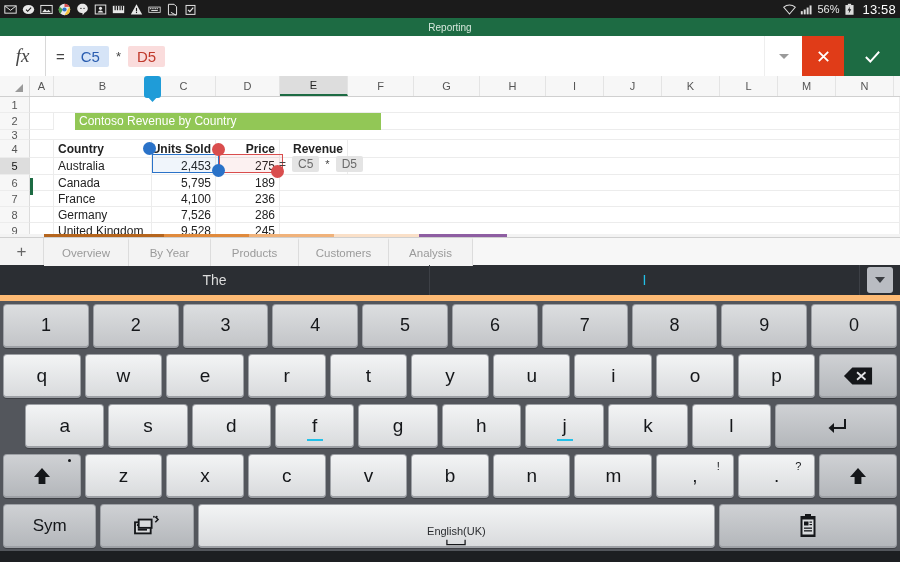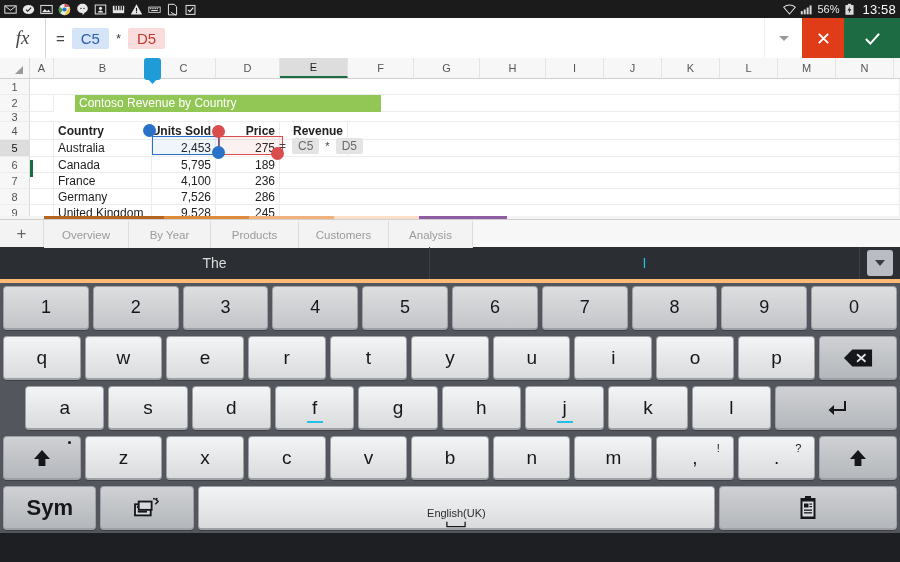--- a/index.html
+++ b/index.html
@@ -134,21 +134,21 @@
     border-top:2px solid transparent; background:#f3f3f3; white-space:nowrap;
   }
   .tab.active{ background:#fff; color:#222; font-weight:bold; border-top:2px solid #fff; }
   .tab-filler{ flex:1; background:#f7f7f7; }
   .tabstrip-colors{ display:flex; height:3px; }
 
   
   .kb{ background:#53565c; }
   .sugg{
     height:36px; background:#2b2e33; display:flex; align-items:center;
-    border-bottom:4px solid #fdba74;
+    border-bottom:6px solid #fdba74;
   }
   .sugg-item{
     flex:1; display:flex; align-items:center; justify-content:center;
     color:#dcdcdc; font-size:14px; border-right:1px solid #3d4046; height:100%;
   }
   .sugg-item.cur{ color:#22c0e8; }
   .sugg-more{
     width:40px; display:flex; align-items:center; justify-content:center;
   }
   .sugg-more .btn{
@@ -174,21 +174,21 @@
     position:absolute; top:5px; right:13px; font-size:11px; color:#15171a;
   }
   .key .homebar{
     position:absolute; bottom:5px; left:50%; transform:translateX(-50%);
     width:16px; height:2px; background:#22c0e8;
   }
   .key .dot{ position:absolute; top:4px; right:9px; width:3px; height:3px; background:#15171a; border-radius:50%; }
   .key.wide{ flex:1.55; }
   .key.space{ flex:7.6; flex-direction:column; gap:2px; }
   .key.space .lang{ font-size:11px; color:#2a2c2f;margin-top:20px; }
-  .key.sym{ flex:1.35; font-size:22px;font-weight:bold; }
+  .key.sym{ flex:1.35; font-size:17px; }
   .key svg{ display:block; }
 </style>
 </head>
 <body>
 
 <div class="app">
 
   <div class="statusbar">
     <div class="sb-left">
       <span class="sb-ico">
@@ -297,20 +297,23 @@
           <svg width="11" height="13" viewBox="0 0 12 16">
             <rect x="1" y="2.5" width="10" height="12" fill="#dcdcdc"></rect>
             <rect x="4" y="1" width="4" height="1.5" fill="#dcdcdc"></rect>
             <path d="M6.6 4.2 3.6 9.2h2.1L5 13l3.2-5.2H6z" fill="#1b1b1b"></path>
           </svg>
         </span>
       <span class="sb-clock">13:58</span>
     </div>
   </div>
 
+  <div class="titlebar">
+    <span>Reporting</span>
+  </div>
 
   <div class="formulabar">
     <div class="fx-box">fx</div>
     <div class="formula-input">
       <span class="f-eq">=</span>
       <span class="f-ref blue">C5</span>
       <span class="f-op">*</span>
       <span class="f-ref red">D5</span>
     </div>
     <div class="fb-caret">

